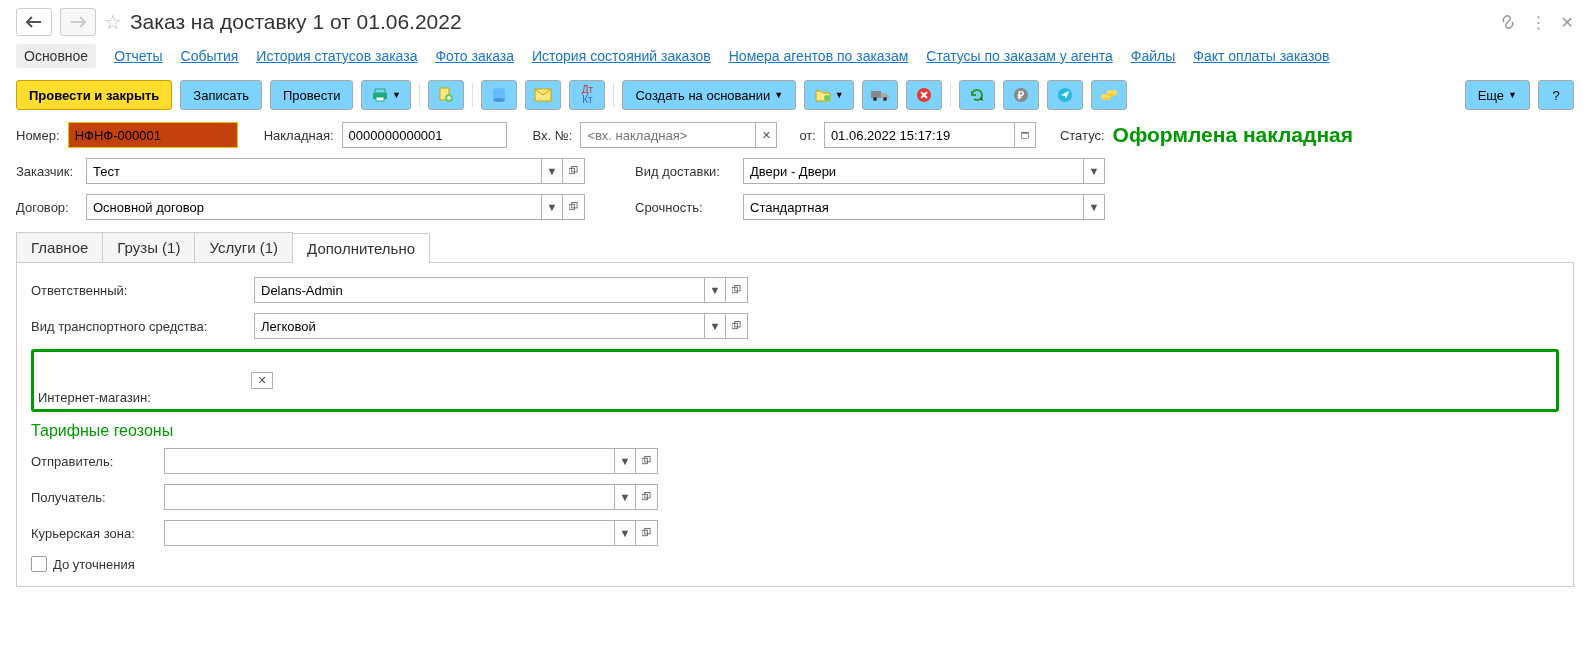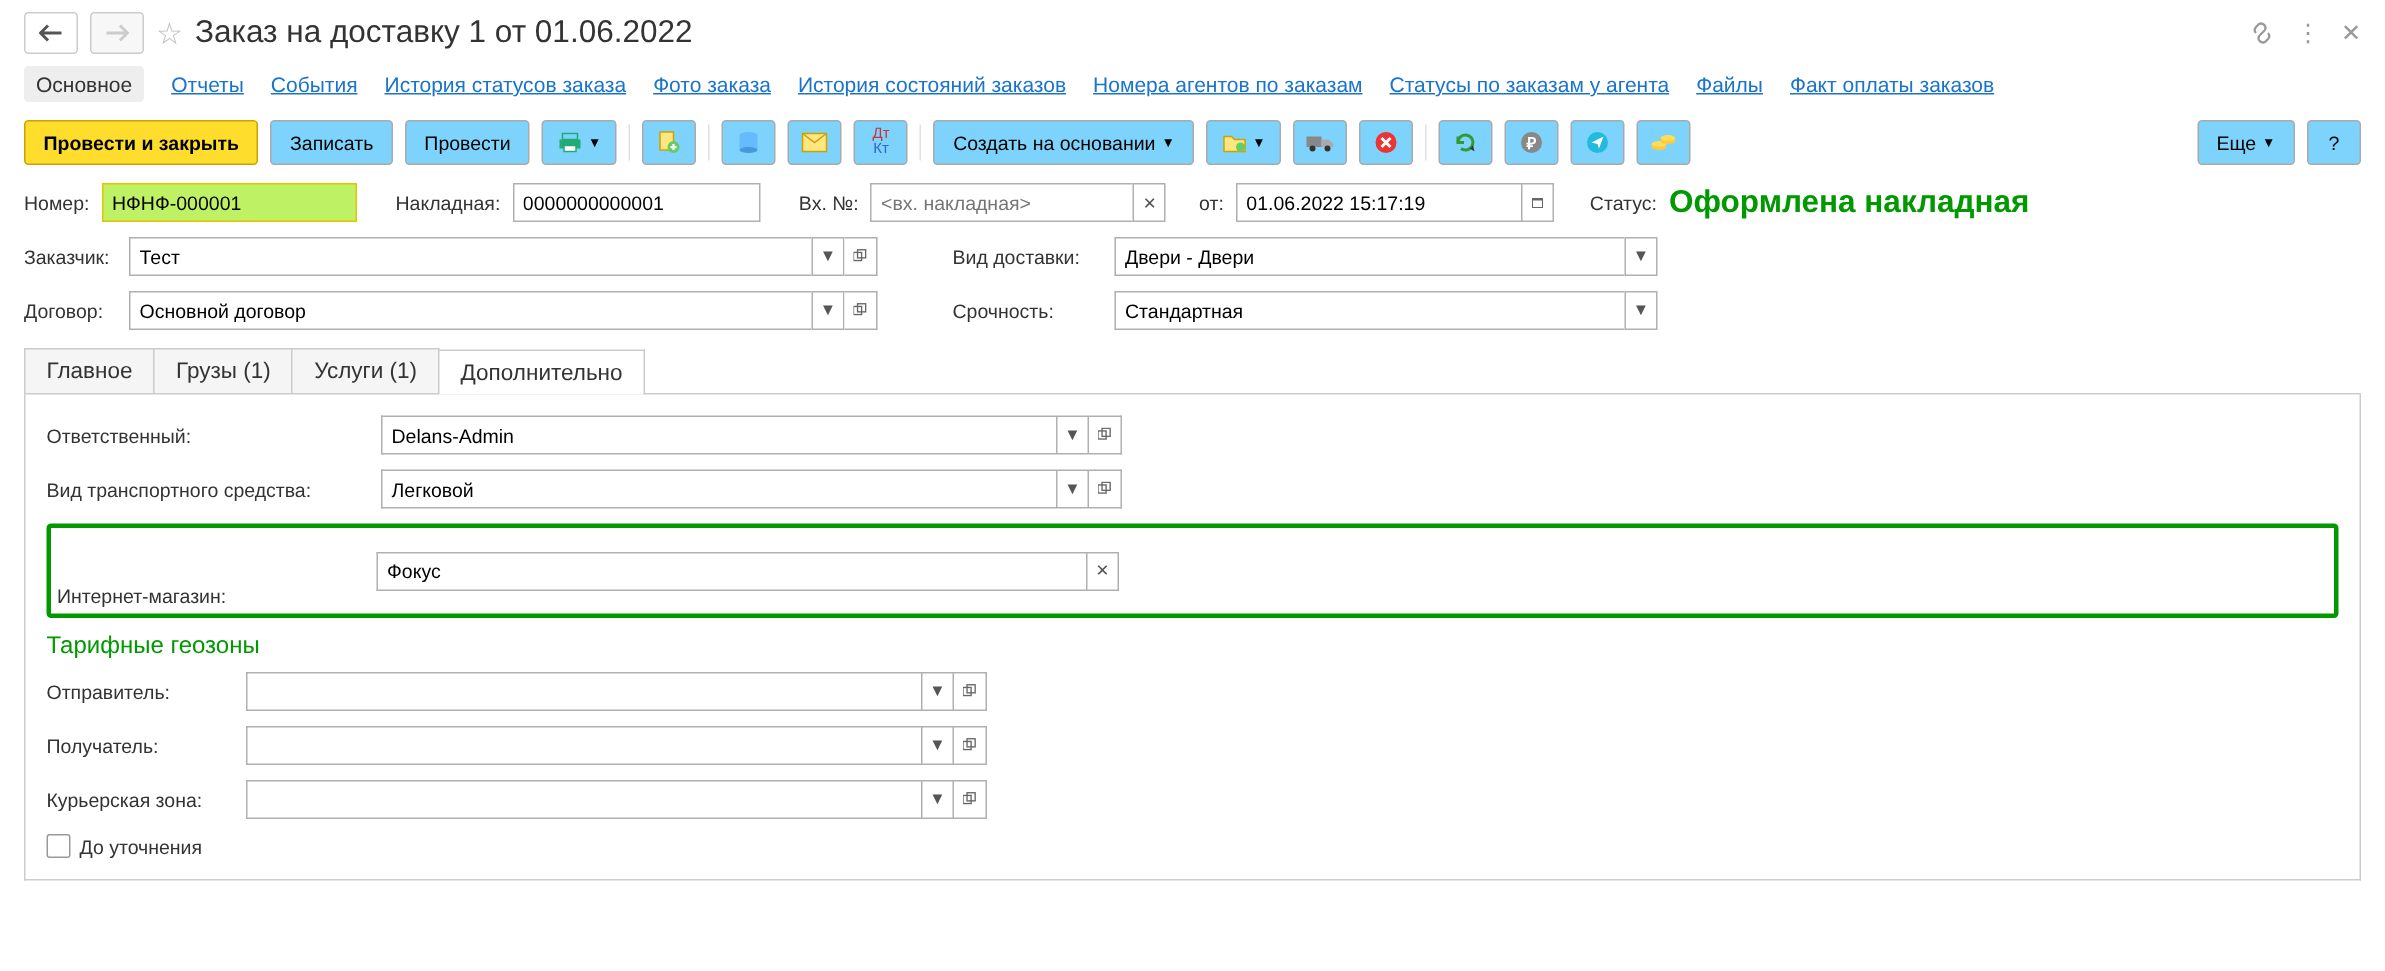--- a/index.html
+++ b/index.html
@@ -97,21 +97,21 @@
     flex-wrap: wrap;
   }
   .label { font-size: 13px; color: #333; white-space: nowrap; }
   .input {
     height: 26px;
     border: 1px solid #b0b0b0;
     padding: 0 6px;
     font-size: 13px;
     background: #fff;
   }
-  .input-yellow { border: 1px solid #e6c200; background: #bef264; }
+  .input-yellow { border: 1px solid #e6c200; background: #c2410c; }
   .input-group {
     display: flex;
     align-items: stretch;
   }
   .input-group .input { border-right: none; }
   .input-group .ig-btn {
     width: 22px;
     border: 1px solid #b0b0b0;
     background: #fff;
     display: flex; align-items: center; justify-content: center;
@@ -442,21 +442,20 @@
               <rect x="0" y="2" width="6" height="6" fill="none" stroke="#666"></rect>
               <rect x="3" y="0" width="6" height="6" fill="none" stroke="#666"></rect>
             </svg>
         </button>
       </div>
     </div>
 
     <div class="highlight-row">
       <span class="label">Интернет-магазин:</span>
       <div class="input-group" style="flex:1;">
-        <input class="input" style="width: 473px;" value="Фокус">
         <button class="ig-btn">✕</button>
       </div>
     </div>
 
     <div class="section-title">Тарифные геозоны</div>
 
     <div class="form-row">
       <span class="label" style="width:125px;">Отправитель:</span>
       <div class="input-group">
         <input class="input" style="width: 450px;" value="">

